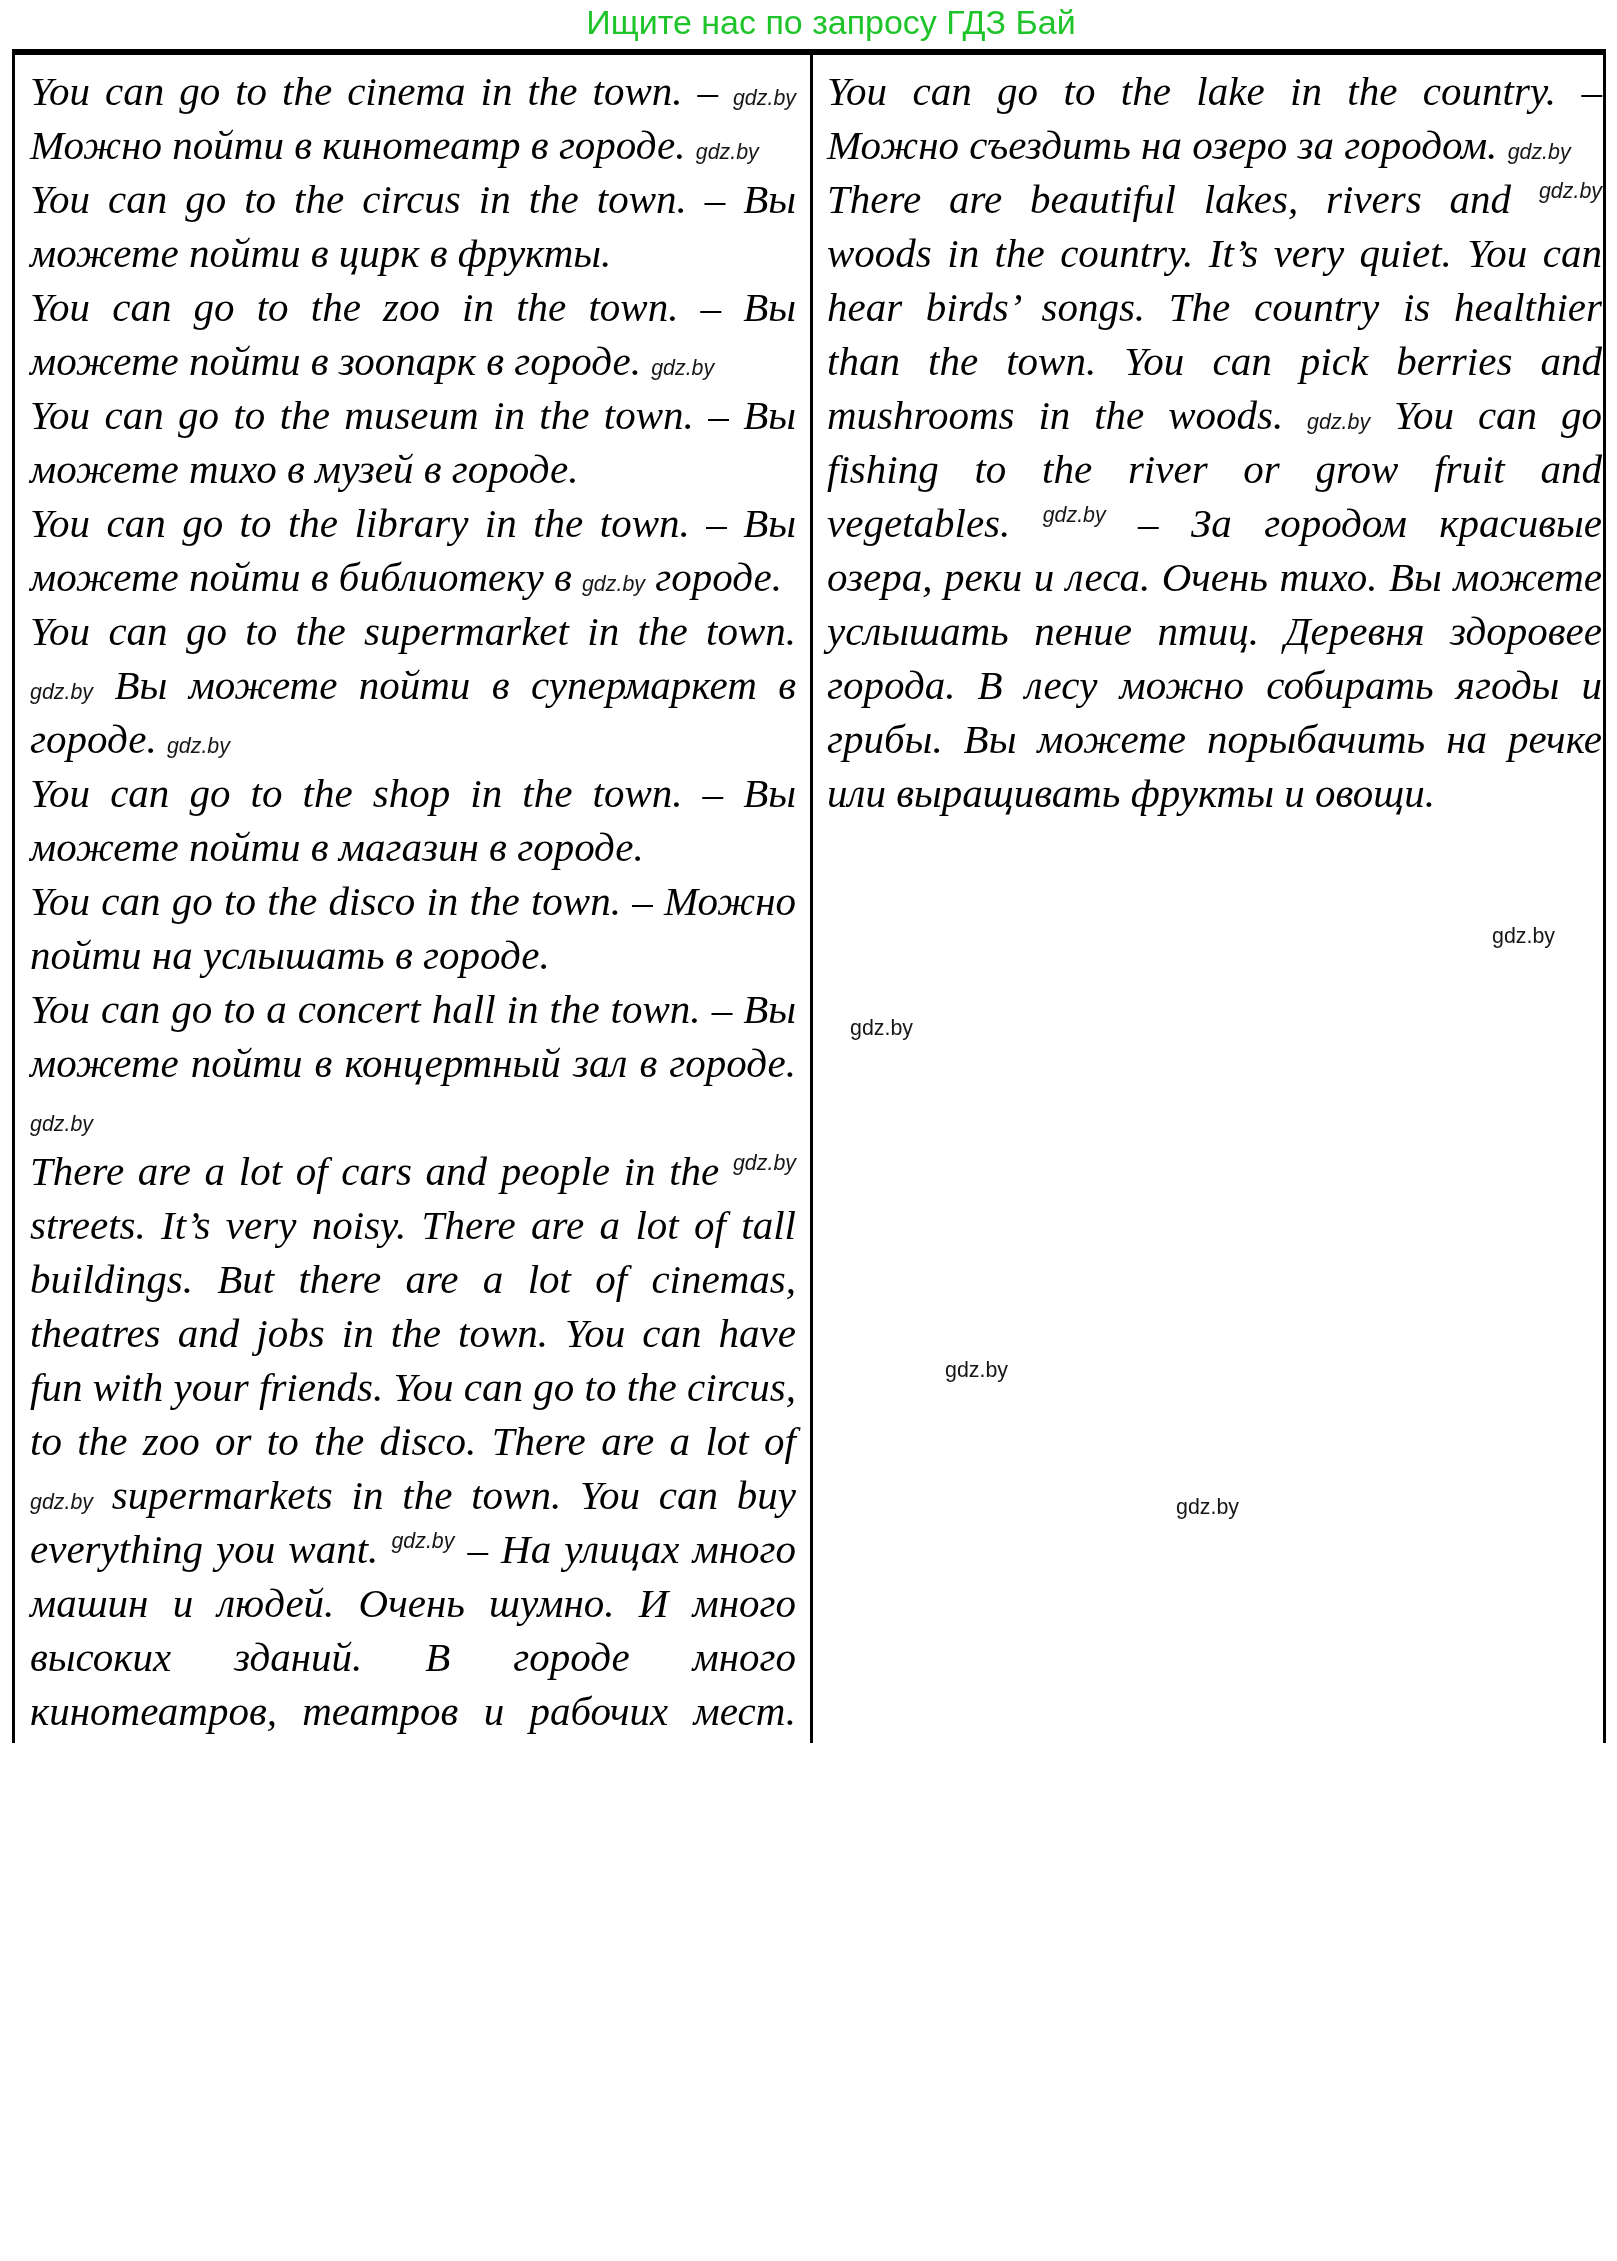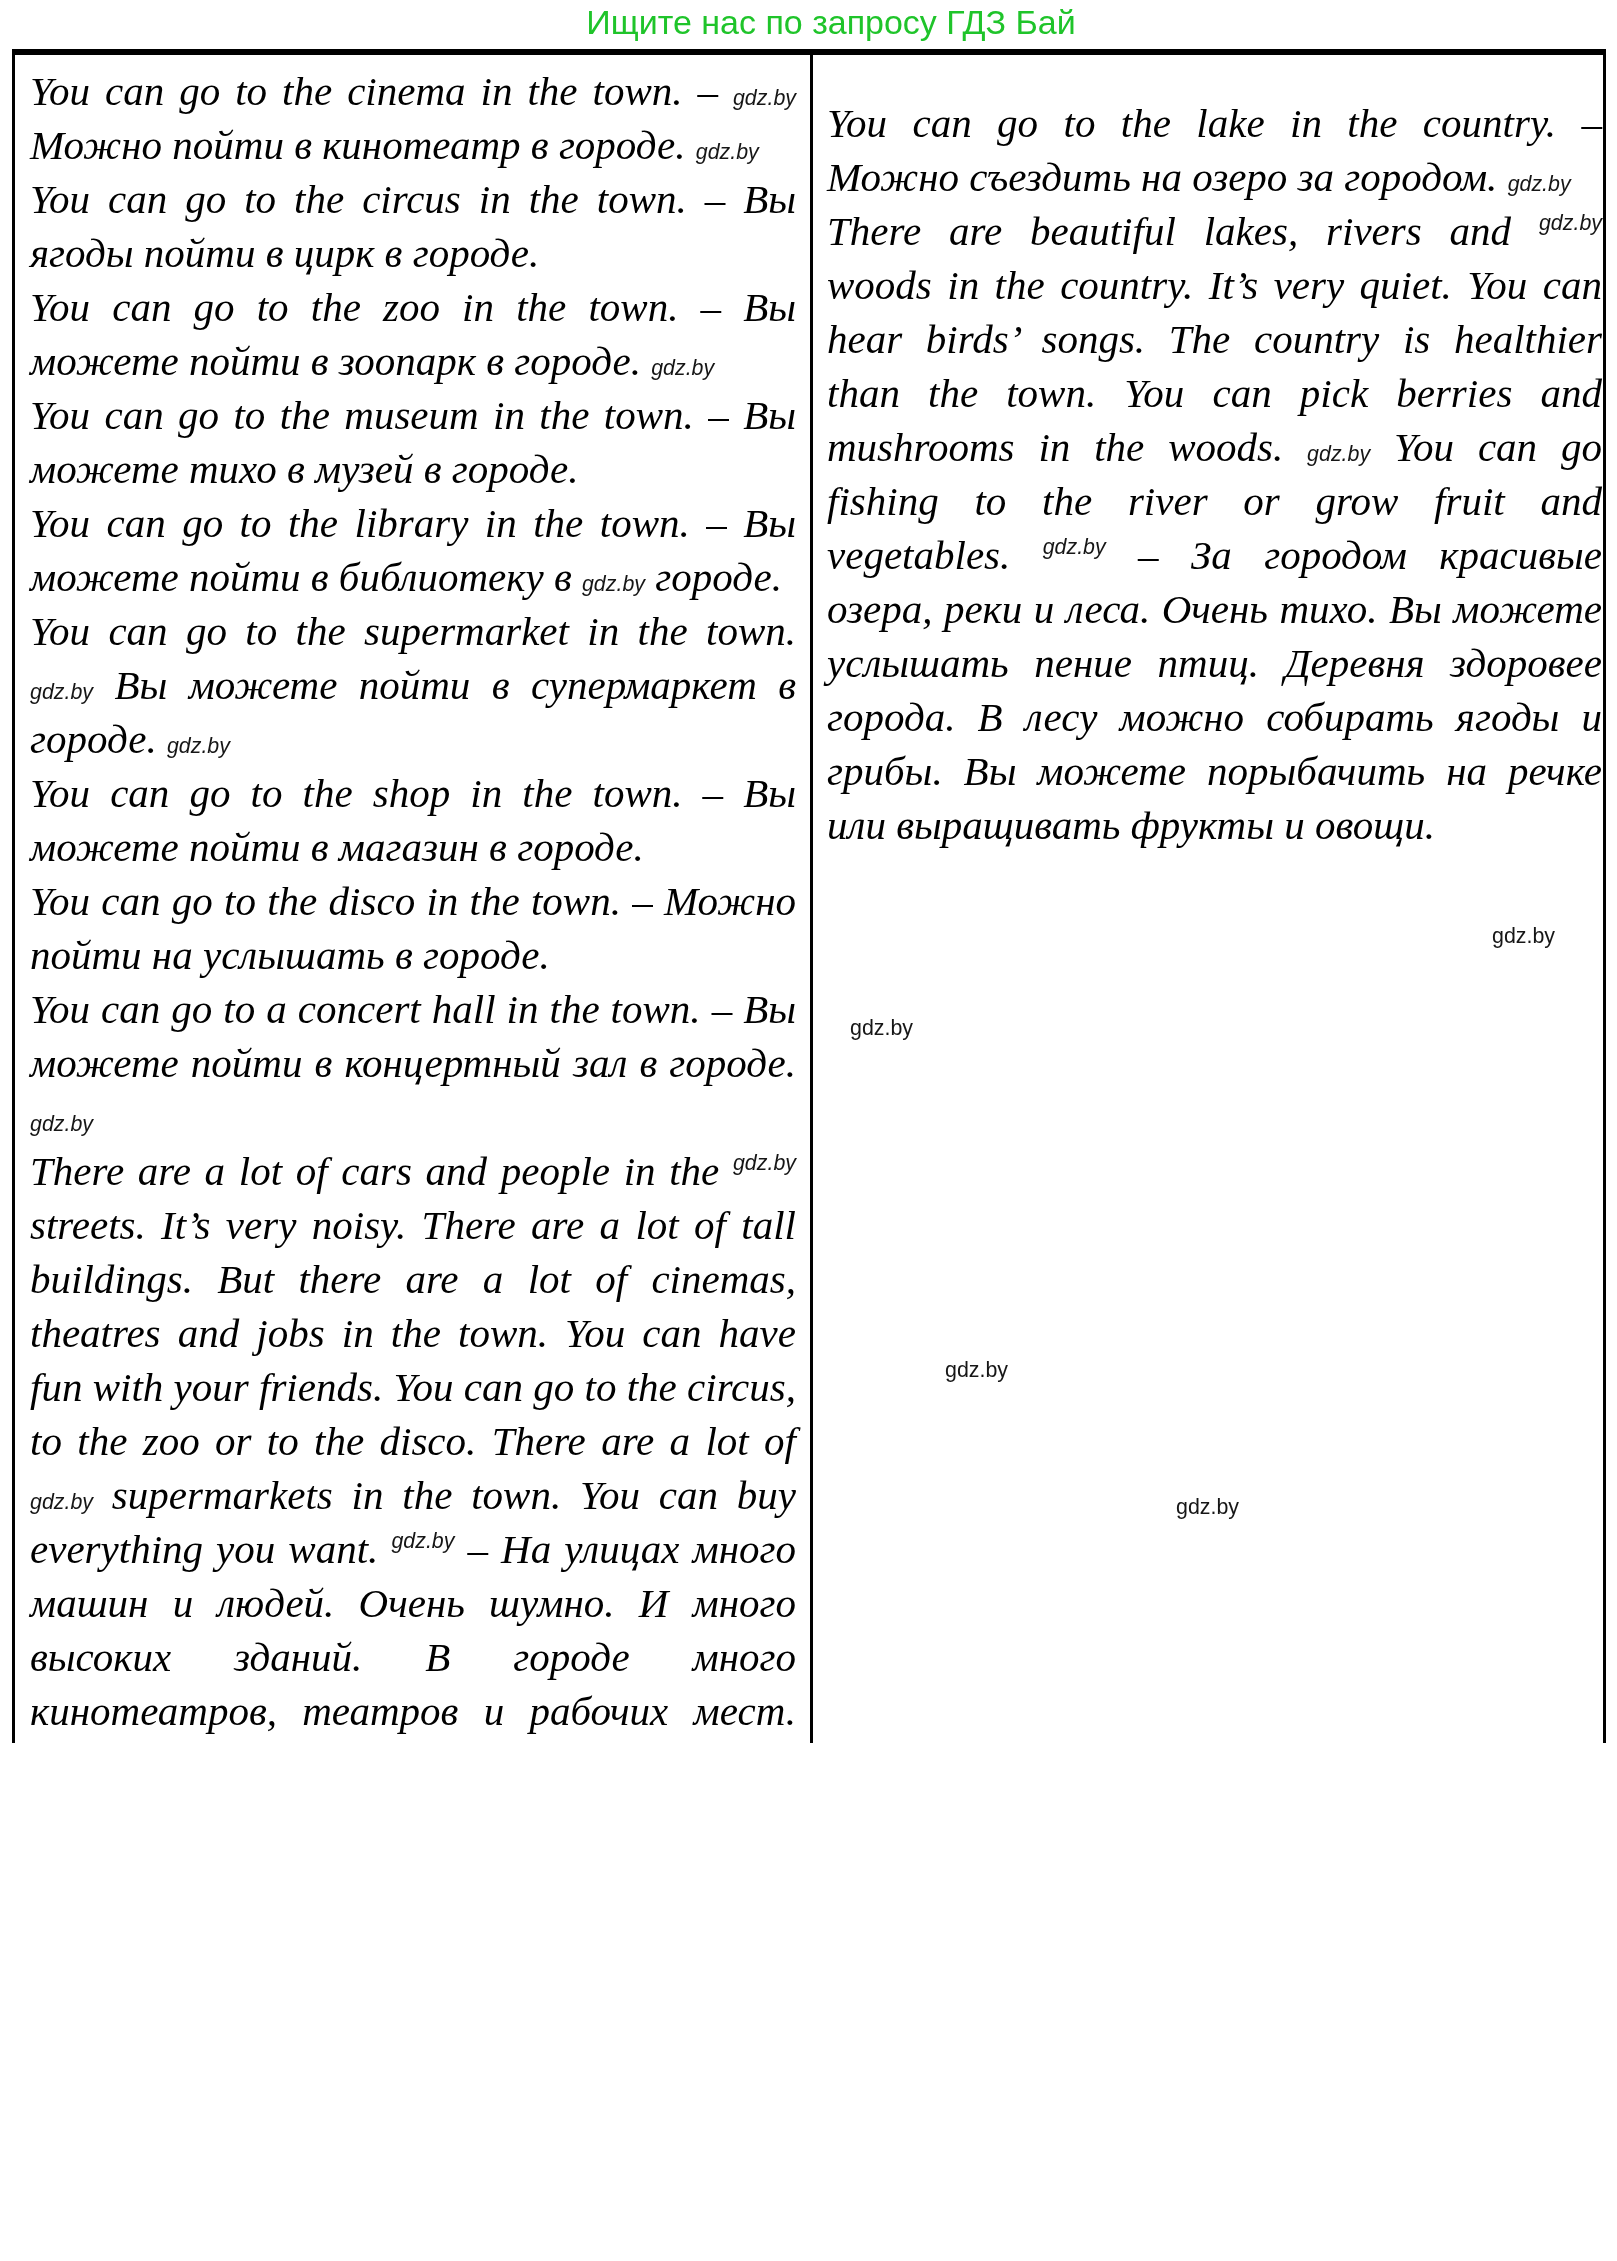--- a/index.html
+++ b/index.html
@@ -39,21 +39,21 @@
   }
   .col {
     position: absolute;
     top: 64px;
     font-size: 41px;
     line-height: 54px;
     text-align: justify;
   }
   .col p { margin: 0; font-style: italic; }
   .col-left  { left: 30px;  width: 766px; }
-  .col-right { left: 827px; width: 775px; margin-top: 32px; }
+  .col-right { left: 827px; width: 775px; }
   .wm {
     font-family: "Liberation Sans", "DejaVu Sans", sans-serif;
     font-size: 21.4px;
     line-height: 1;
     color: #161616;
     white-space: nowrap;
   }
   .wm-sup { vertical-align: super; }
   .wm-float { position: absolute; }
   .wm-layer { position: absolute; left: 0; top: 0; width: 100%; height: 100%; pointer-events: none; }
@@ -70,21 +70,21 @@
 </style>
 </head>
 <body>
 
 <div class="page">
   <div class="header">Ищите нас по запросу ГДЗ Бай</div>
   <div class="table-frame"></div>
   <div class="divider"></div>
   <div class="col col-left">
       <p>You can go to the cinema in the town. – <span class="wm">gdz.by</span> Можно пойти в кинотеатр в городе. <span class="wm">gdz.by</span></p>
-      <p>You can go to the circus in the town. – Вы ягоды пойти в цирк в городе.</p>
+      <p>You can go to the circus in the town. – Вы можете пойти в цирк в фрукты.</p>
       <p>You can go to the zoo in the town. – Вы можете пойти в зоопарк в городе. <span class="wm">gdz.by</span></p>
       <p>You can go to the museum in the town. – Вы можете тихо в музей в городе.</p>
       <p>You can go to the library in the town. – Вы можете пойти в библиотеку в <span class="wm">gdz.by</span> городе.</p>
       <p>You can go to the supermarket in the town. <span class="wm">gdz.by</span> Вы можете пойти в супермаркет в городе. <span class="wm">gdz.by</span></p>
       <p>You can go to the shop in the town. – Вы можете пойти в магазин в городе.</p>
       <p>You can go to the disco in the town. – Можно пойти на услышать в городе.</p>
       <p>You can go to a concert hall in the town. – Вы можете пойти в концертный зал в городе. <span class="wm">gdz.by</span></p>
       <p>There are a lot of cars and people in the <span class="wm wm-sup">gdz.by</span> streets. It’s very noisy. There are a lot of tall buildings. But there are a lot of cinemas, theatres and jobs in the town. You can have fun with your friends. You can go to the circus, to the zoo or to the disco. There are a lot of <span class="wm">gdz.by</span> supermarkets in the town. You can buy everything you want. <span class="wm wm-sup">gdz.by</span> – На улицах много машин и людей. Очень шумно. И много высоких зданий. В городе много кинотеатров, театров и рабочих мест. Вы можете весело провести время с друзьями. Можно пойти в цирк, в зоопарк или на дискотеку. <span class="wm wm-sup">gdz.by</span> В городе много супермаркетов. Вы можете купить все, что захотите. <span class="wm">gdz.by</span></p>
     </div>
   <div class="col col-right">

